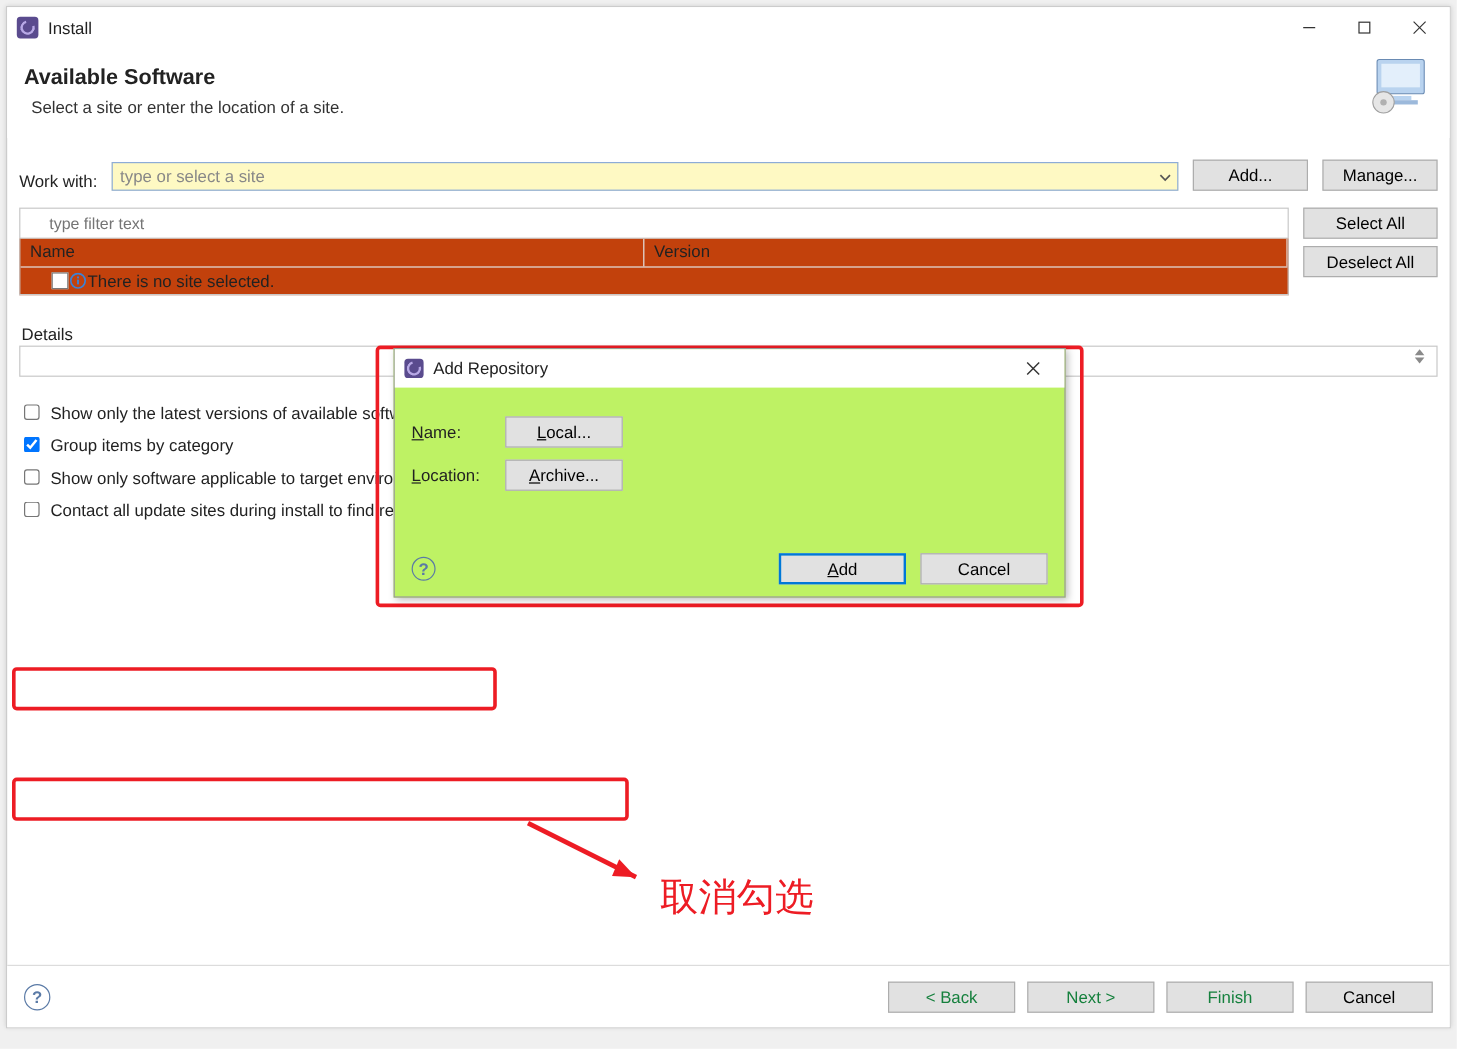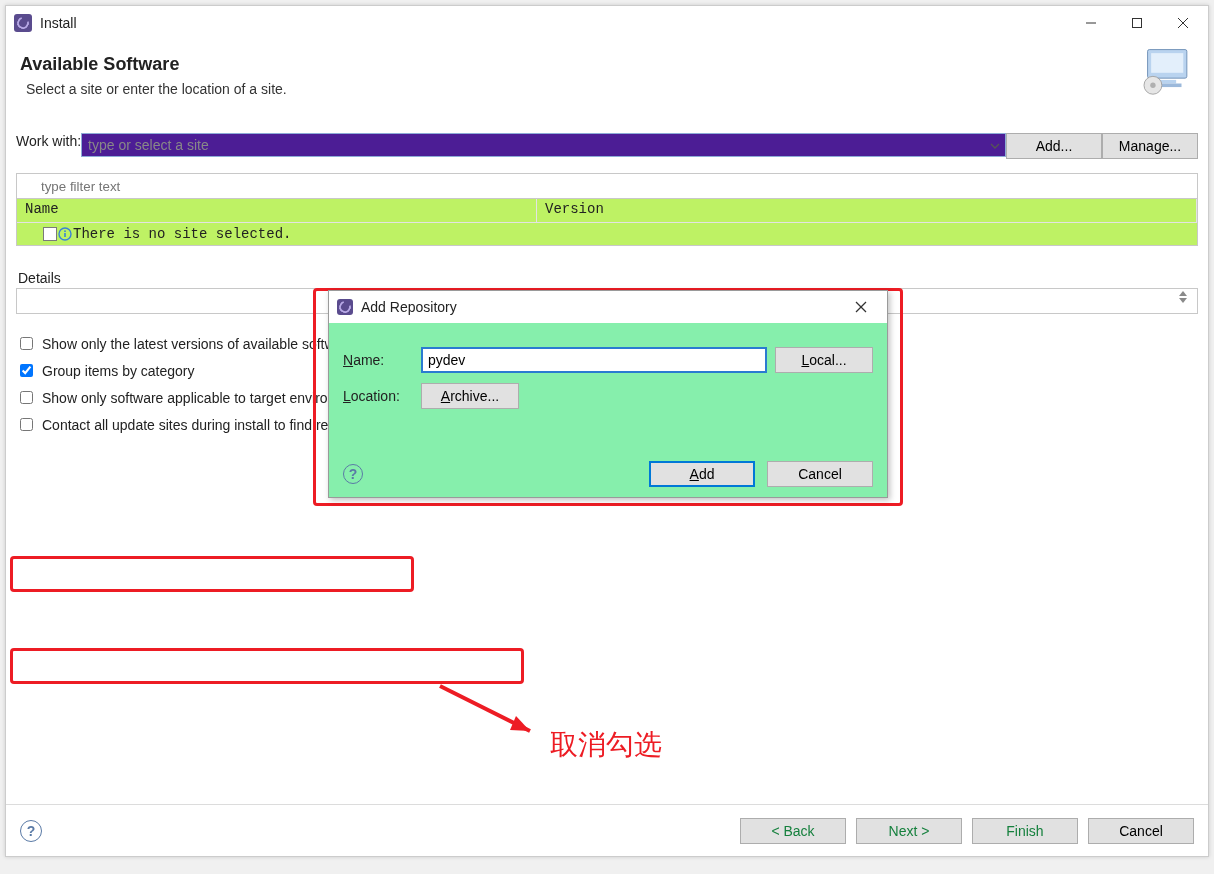--- a/index.html
+++ b/index.html
@@ -55,26 +55,26 @@
   .wizhdr .h1 { font-size:18px; font-weight:700; margin:4px 0 6px 0;}
   .wizhdr .sub { font-size:14px; color:#333; margin-left:6px;}
   .wizhdr .art {
     position:absolute; right:10px; top:6px;
     width:58px; height:50px;
   }
 
   
   .body { padding:0 10px; }
 
-  .row { display:flex; align-items:flex-start; gap:0; }
+  .row { display:flex; align-items:flex-end; gap:12px; }
   .label { font-size:14px; }
 
   .work-with { margin:18px 0 14px 0;}
   .site-combo {
-    flex:1; height:24px; border:1px solid #8dacd7; background:#4c1d95;
+    flex:1; height:24px; border:1px solid #8dacd7; background:#fef9c3;
     display:flex; align-items:center; padding:0 22px 0 6px; color:#888;
     position:relative;
   }
   .site-combo .chev {
     position:absolute; right:4px; top:50%; transform:translateY(-50%);
     width:12px; height:12px;
   }
   .btn {
     height:26px; min-width:96px; padding:0 10px;
     background:#e1e1e1; border:1px solid #adadad; cursor:default;
@@ -89,22 +89,22 @@
   .filter-input{
     flex:1; height:26px; border:1px solid #c8c8c8; padding:0 24px; color:#888;
     background:#fff;
   }
   .side-col{ width:112px; display:flex; flex-direction:column; gap:6px; margin-left:6px;}
 
   .table-wrap {
     display:flex; gap:6px; margin-top:0;
   }
   .table {
-    flex:1; height:228px; border:1px solid #c8c8c8; border-top:none; background:#bef264;
-    position:relative; overflow:hidden;font-family:Liberation Mono, monospace;
+    flex:1; height:228px; border:1px solid #c8c8c8; border-top:none; background:#c2410c;
+    position:relative; overflow:hidden;
   }
   .thead { height:24px; border-bottom:1px solid #e3e3e3; display:flex;}
   .th { padding:2px 8px; font-size:14px; border-right:1px solid #e3e3e3;}
   .th.name{ width:520px;}
   .th.ver{ flex:1;}
   .trow { display:flex; align-items:center; padding:3px 8px 3px 26px; gap:1px;}
   .cb { width:14px; height:14px; border:1px solid #7a7a7a; background:#fff; display:inline-block;}
   .info-icon { width:14px; height:14px; color:#3b82d6; display:inline-flex; align-items:center; justify-content:center;}
   .info-icon svg{width:14px;height:14px;}
   .tcell { font-size:14px; }
@@ -137,21 +137,21 @@
   .bbar .help{
     width:22px;height:22px;border:1.5px solid #5a7aa6;border-radius:50%;
     display:flex;align-items:center;justify-content:center;color:#5a7aa6;
     font-weight:bold; font-size:14px;
   }
   .bbar .spacer{flex:1;}
 
   
   .modal {
     position:absolute; left:328px; top:290px; width:560px; height:208px;
-    background:#86efac; border:1px solid #9a9a9a; box-shadow:2px 2px 6px rgba(0,0,0,.25);
+    background:#bef264; border:1px solid #9a9a9a; box-shadow:2px 2px 6px rgba(0,0,0,.25);
     z-index:30;
   }
   .m-title{
     height:32px; display:flex; align-items:center; padding:0 6px 0 8px; background:#fff;
   }
   .m-title .app-icon{ width:16px;height:16px; background:#5a4b8e;border-radius:3px;margin-right:8px;position:relative;}
   .m-title .app-icon::after{content:"";position:absolute;inset:2px;border:2px solid #b8a9e6;border-radius:50%;border-top-color:transparent;transform:rotate(30deg);}
   .m-title .t{font-size:14px;}
   .m-title .close{margin-left:auto;width:40px;height:28px;display:flex;align-items:center;justify-content:center;font-size:14px;}
   .m-body{ padding:24px 14px 10px 14px;}
@@ -165,21 +165,21 @@
     display:flex; align-items:center; gap:12px;
   }
   .m-foot .help{width:20px;height:20px;border:1.5px solid #5a7aa6;border-radius:50%;display:flex;align-items:center;justify-content:center;color:#5a7aa6;font-weight:bold;}
   .m-foot .spacer{flex:1;}
 
   
   .arrow {
     position:absolute; z-index:5; pointer-events:none;
   }
   .anno-text{
-    position:absolute; z-index:5; color:#ed1c24; font-size:28px;
+    position:absolute; z-index:5; color:#ed1c24; font-size:32px;
     font-family:"Microsoft YaHei","SimSun",sans-serif; font-weight:500;
     pointer-events:none;
   }
 </style>
 </head>
 <body>
 
 <div class="outer">
 
   <div class="titlebar">
@@ -249,20 +249,24 @@
               <svg viewBox="0 0 14 14">
                   <circle cx="7" cy="7" r="6" fill="none" stroke="#3b82d6" stroke-width="1.4"></circle>
                   <rect x="6.2" y="6" width="1.6" height="4" fill="#3b82d6"></rect>
                   <rect x="6.2" y="3.4" width="1.6" height="1.6" fill="#3b82d6"></rect>
                 </svg>
             </span>
             <span class="tcell">There is no site selected.</span>
           </div>
         </div>
       </div>
+      <div class="side-col">
+        <button class="btn">Select All</button>
+        <button class="btn">Deselect All</button>
+      </div>
     </div>
 
     <div class="details-hdr">Details</div>
     <div class="details-box">
       <div class="spin">
         <div class="tri up"></div>
           <div class="tri down"></div>
       </div>
     </div>
 
@@ -320,21 +324,20 @@
     <div class="close">
       <svg width="12" height="12" viewBox="0 0 12 12">
           <line x1="1" y1="1" x2="11" y2="11" stroke="#333" stroke-width="1.2"></line>
           <line x1="11" y1="1" x2="1" y2="11" stroke="#333" stroke-width="1.2"></line>
         </svg>
     </div>
   </div>
   <div class="m-body">
     <div class="m-row">
       <span class="lbl"><span class="mnemonic" style="text-decoration:underline">N</span>ame:</span>
-      <input class="inp focus" value="pydev" style="">
       <button class="btn rb"><span class="mnemonic">L</span>ocal...</button>
     </div>
     <div class="m-row">
       <span class="lbl"><span class="mnemonic" style="text-decoration:underline">L</span>ocation:</span>
       <button class="btn rb"><span class="mnemonic">A</span>rchive...</button>
     </div>
   </div>
   <div class="m-foot">
     <div class="help">?</div>
     <div class="spacer"></div>

